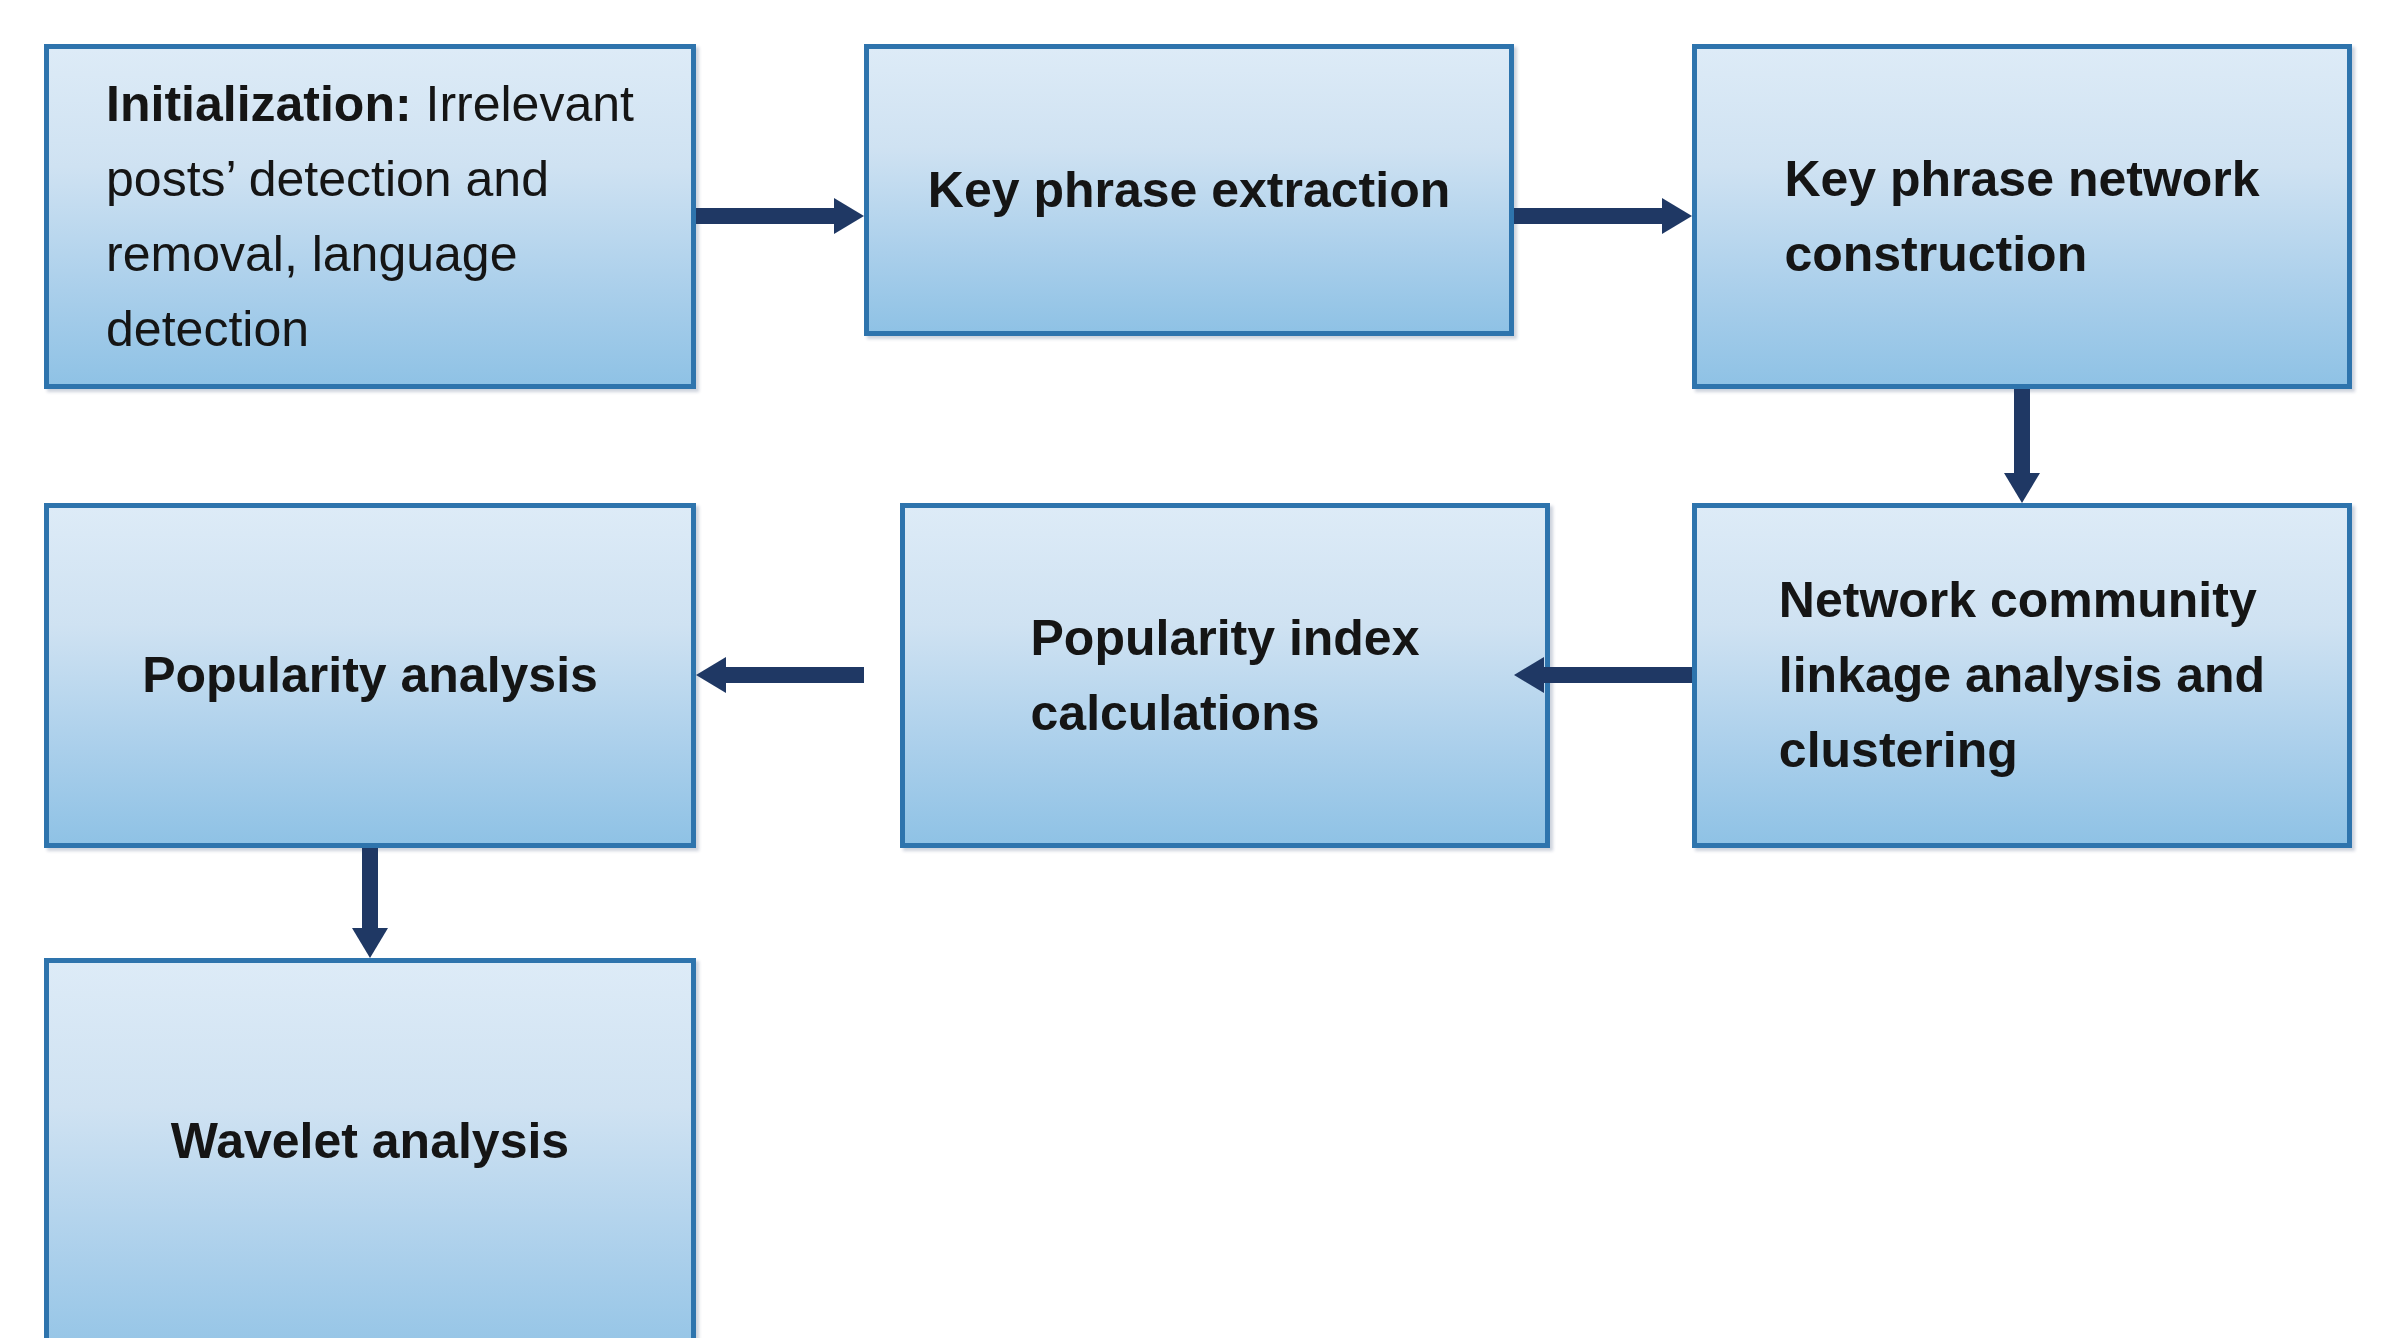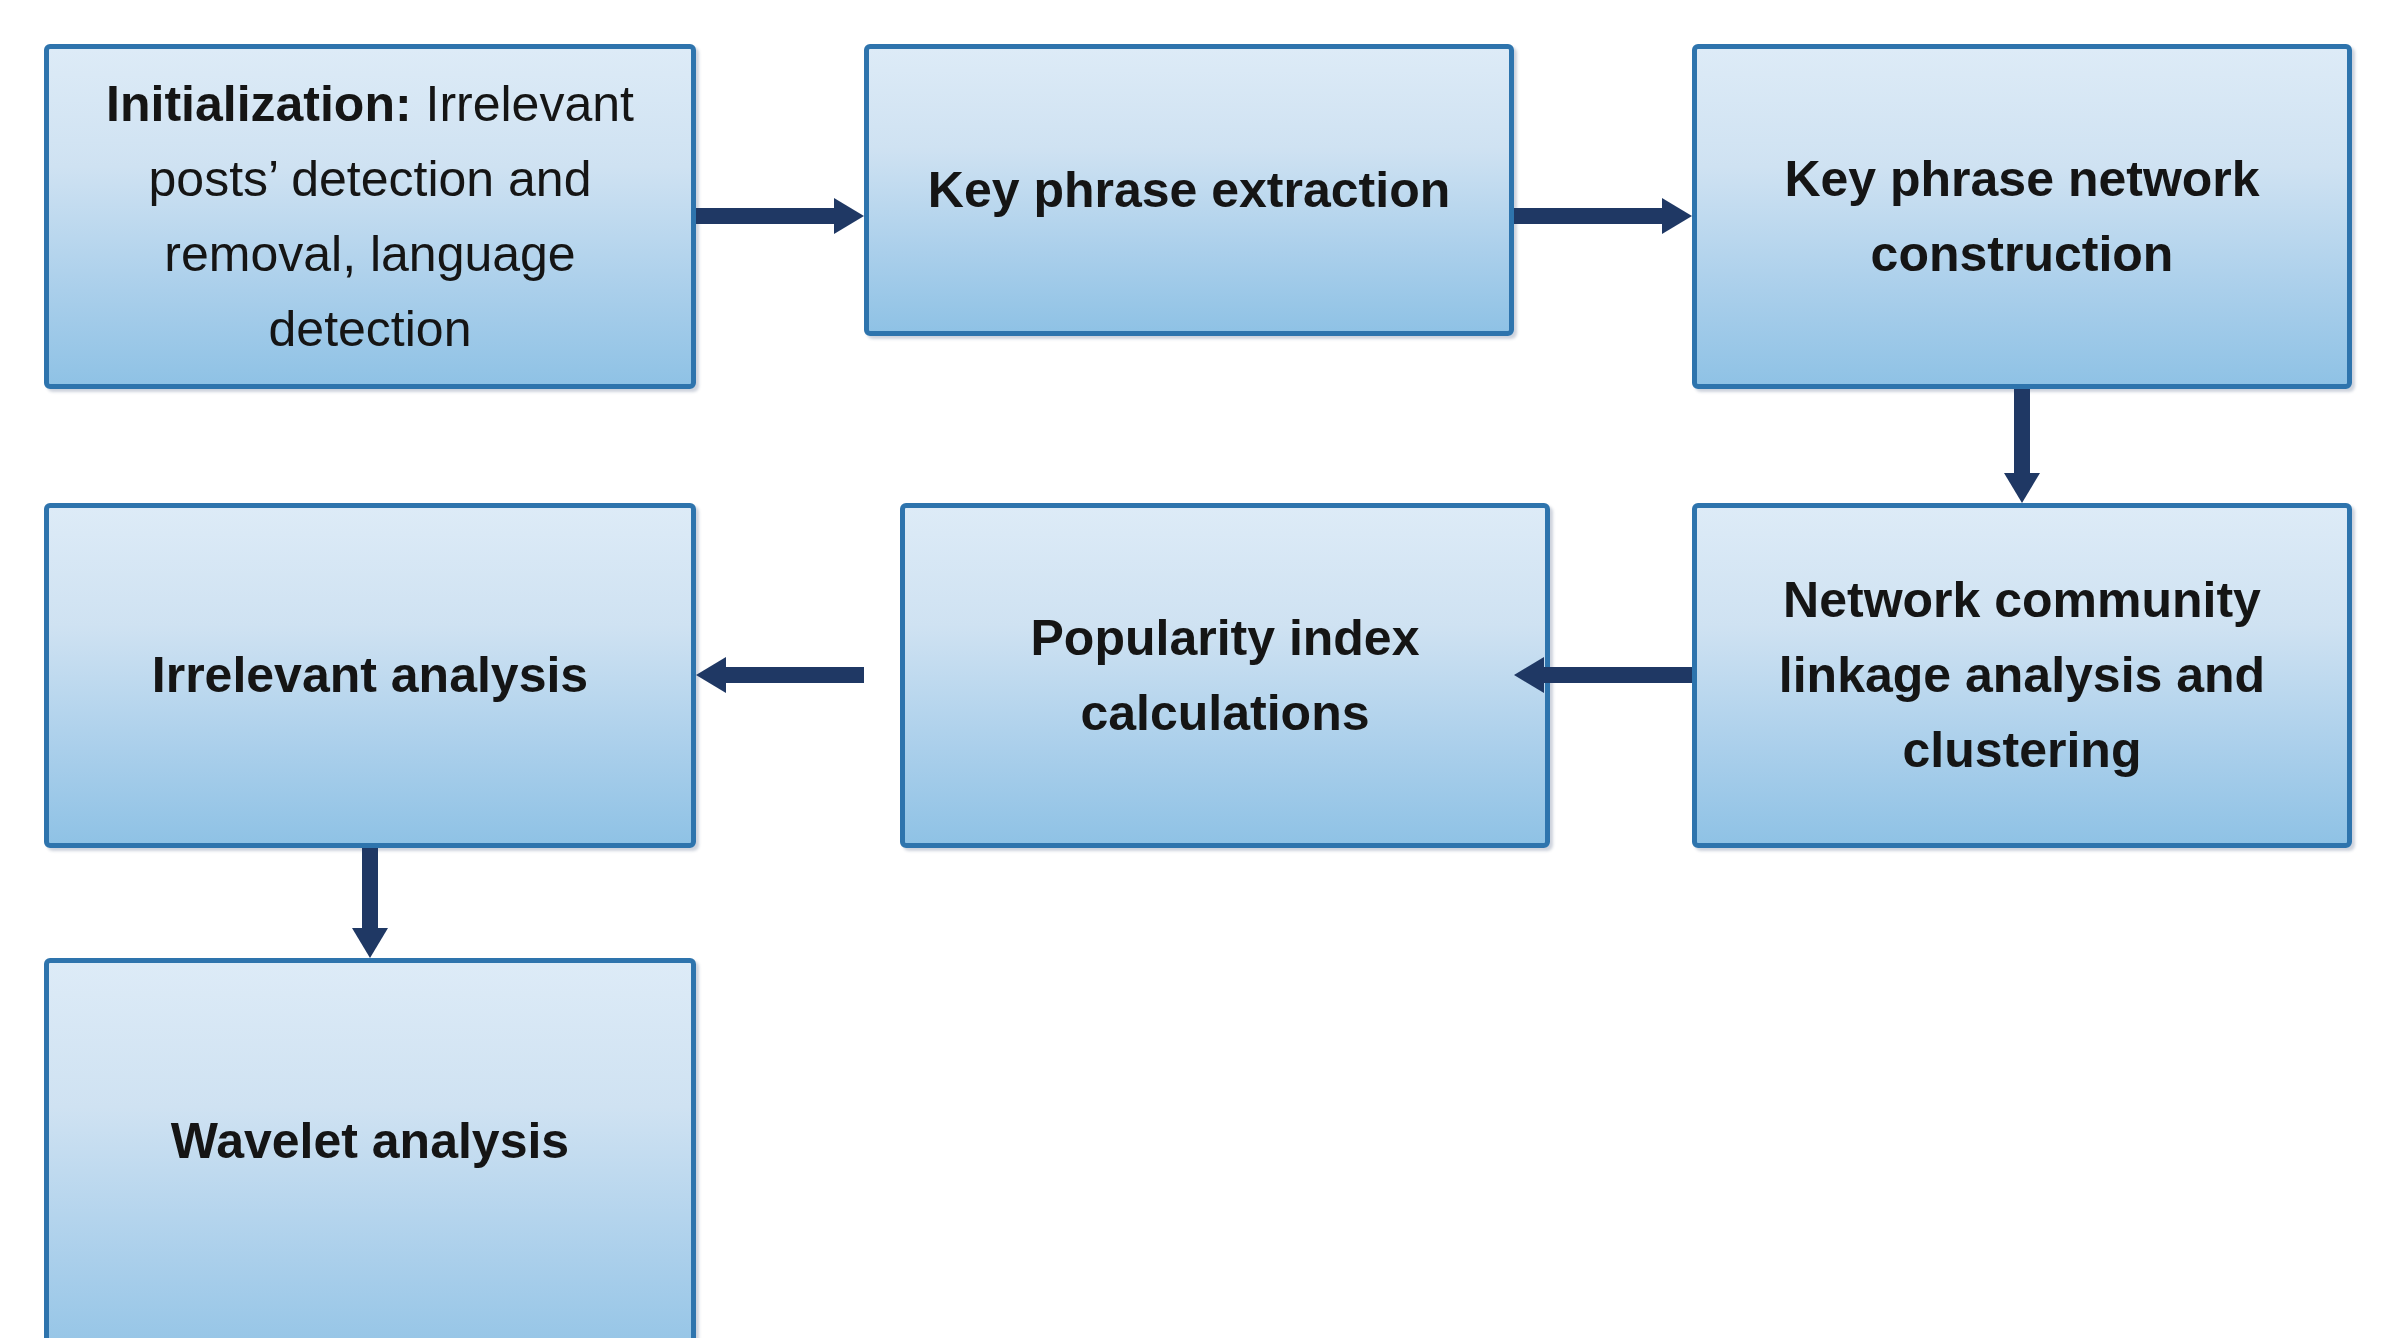--- a/index.html
+++ b/index.html
@@ -12,27 +12,27 @@
     width: 2388px;
     height: 1338px;
     background: #ffffff;
     font-family: "Liberation Sans", sans-serif;
     overflow: hidden;
   }
   .node {
     position: absolute;
     box-sizing: border-box;
     border: 5px solid #2e74ad;
-    border-radius: 6px;
+    border-radius: 0;
     background: linear-gradient(180deg, #ddebf7 0%, #cfe2f2 35%, #aacfeb 72%, #8fc2e5 100%);
     box-shadow: 3px 3px 3px rgba(31, 56, 100, 0.22);
     display: flex;
     align-items: center;
     justify-content: center;
-    text-align: center;
+    text-align: left;
     color: #151515;
     font-size: 50px;
     font-weight: bold;
     line-height: 75px;
     white-space: pre-line;
   }
   .node .label { display: inline-block; }
   #node-initialization { left: 44px; top: 44px; width: 652px; height: 345px; font-weight: normal; }
   #node-initialization .title-bold { font-weight: bold; }
   #node-key-phrase-extraction { left: 864px; top: 44px; width: 650px; height: 292px; }
@@ -109,21 +109,21 @@
     <span class="label">Key phrase network
 construction</span>
   </div>
 
   <div class="node" id="node-popularity-index">
     <span class="label">Popularity index
 calculations</span>
   </div>
 
   <div class="node" id="node-sentiment">
-    <span class="label">Irrelevant analysis</span>
+    <span class="label">Popularity analysis</span>
   </div>
 
   <div class="node" id="node-wavelet">
     <span class="label">Wavelet analysis</span>
   </div>
 
   <div>
     <div class="shaft-h" id="a1-shaft"></div>
     <div class="head-right" id="a1-head"></div>
   </div>

